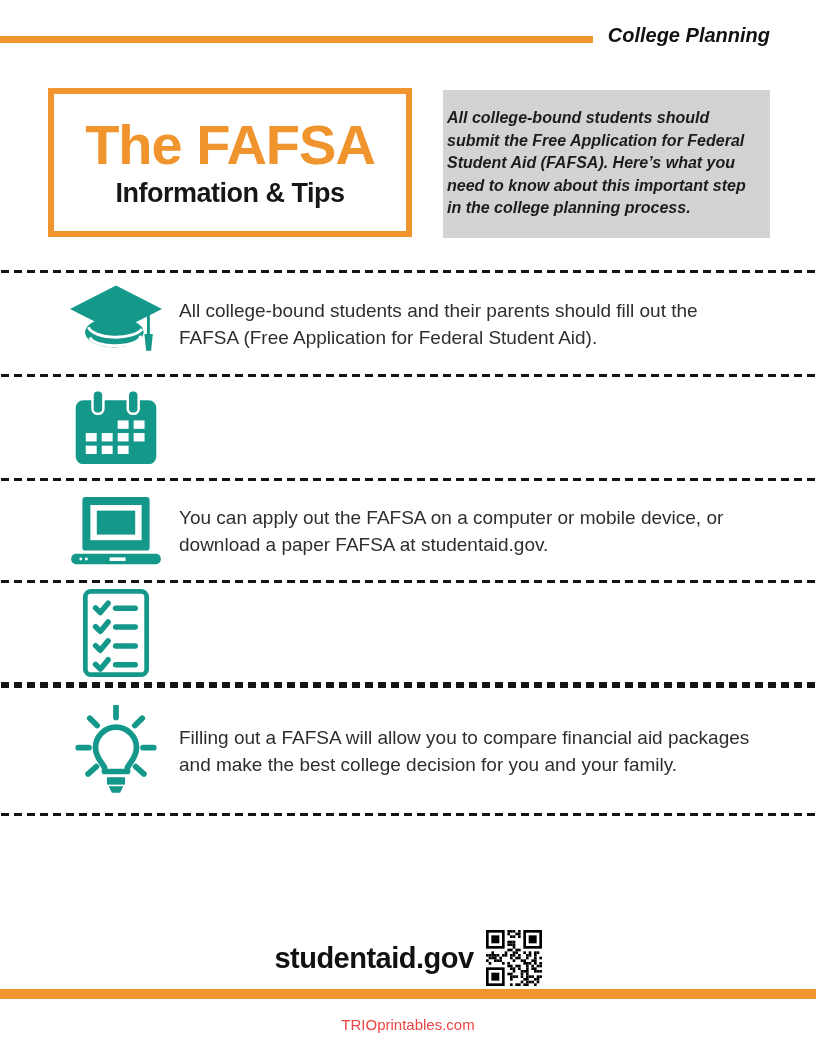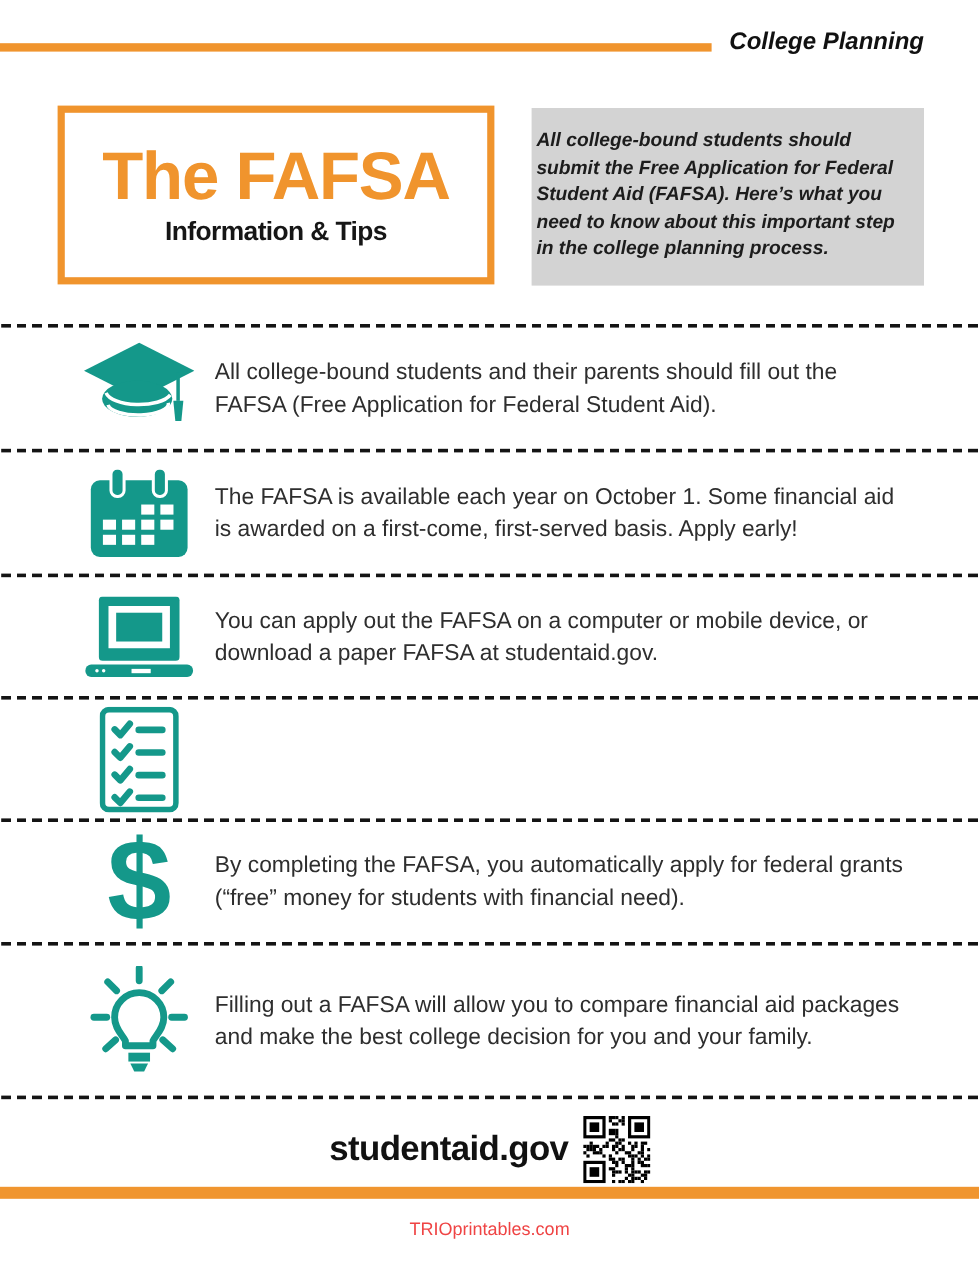--- a/index.html
+++ b/index.html
@@ -31,21 +31,21 @@
     width: 364px; height: 149px;
     border: 6px solid #F0942D;
     display: flex; flex-direction: column;
     align-items: center; justify-content: center;
   }
   .title-main {
     font-size: 56px; font-weight: bold; letter-spacing: -1px;
     color: #F0942D; line-height: 1;
   }
   .title-sub {
-    font-size: 22px; font-weight: bold; letter-spacing: -0.5px;
+    font-size: 27px; font-weight: bold; letter-spacing: -0.5px;
     color: #161616; line-height: 1.1; margin-top: 6px;
   }
 
   
   .intro-box {
     position: absolute; left: 443px; top: 90px;
     width: 327px; height: 148px;
     background: #D3D3D3;
     padding: 17px 18px 0 4px;
   }
@@ -151,21 +151,20 @@
             <rect x="14" y="51" width="13" height="10"></rect>
               <rect x="33" y="51" width="13" height="10"></rect>
               <rect x="52" y="51" width="13" height="10"></rect>
               <rect x="71" y="51" width="13" height="10"></rect>
             <rect x="14" y="66" width="13" height="10"></rect>
               <rect x="33" y="66" width="13" height="10"></rect>
               <rect x="52" y="66" width="13" height="10"></rect>
           </g>
         </svg>
       </div>
-      <div class="tip-text">The FAFSA is available each year on October 1. Some financial aid is awarded on a first-come, first-served basis. Apply early!</div>
     </div>
 
     <div class="dash-line"></div>
 
     <div class="tip-row h3">
       <div class="tip-icon">
         <svg width="96" height="68" viewBox="0 0 120 85">
           <rect x="18" y="0" width="84" height="67" rx="4" fill="#14988A"></rect>
           <rect x="28" y="10" width="64" height="44" fill="#ffffff"></rect>
           <rect x="36" y="17" width="48" height="30" fill="#14988A"></rect>
@@ -195,26 +194,20 @@
             <rect x="38" y="45" width="32" height="7" rx="3.5"></rect>
             <rect x="38" y="69" width="32" height="7" rx="3.5"></rect>
             <rect x="38" y="93" width="32" height="7" rx="3.5"></rect>
           </g>
         </svg>
       </div>
     </div>
 
     <div class="dash-line"></div>
 
-    <div class="tip-row h5">
-      <div class="tip-icon">
-        <div class="dollar-glyph"></div>
-      </div>
-      <div class="tip-text">By completing the FAFSA, you automatically apply for federal grants (“free” money for students with financial need).</div>
-    </div>
 
     <div class="dash-line"></div>
 
     <div class="tip-row h6">
       <div class="tip-icon">
         <svg width="82" height="92" viewBox="0 0 100 112">
           <g stroke="#14988A" stroke-width="7" stroke-linecap="round">
             <line x1="50" y1="2" x2="50" y2="15"></line>
             <line x1="18" y1="16" x2="27" y2="25"></line>
             <line x1="82" y1="16" x2="73" y2="25"></line>

